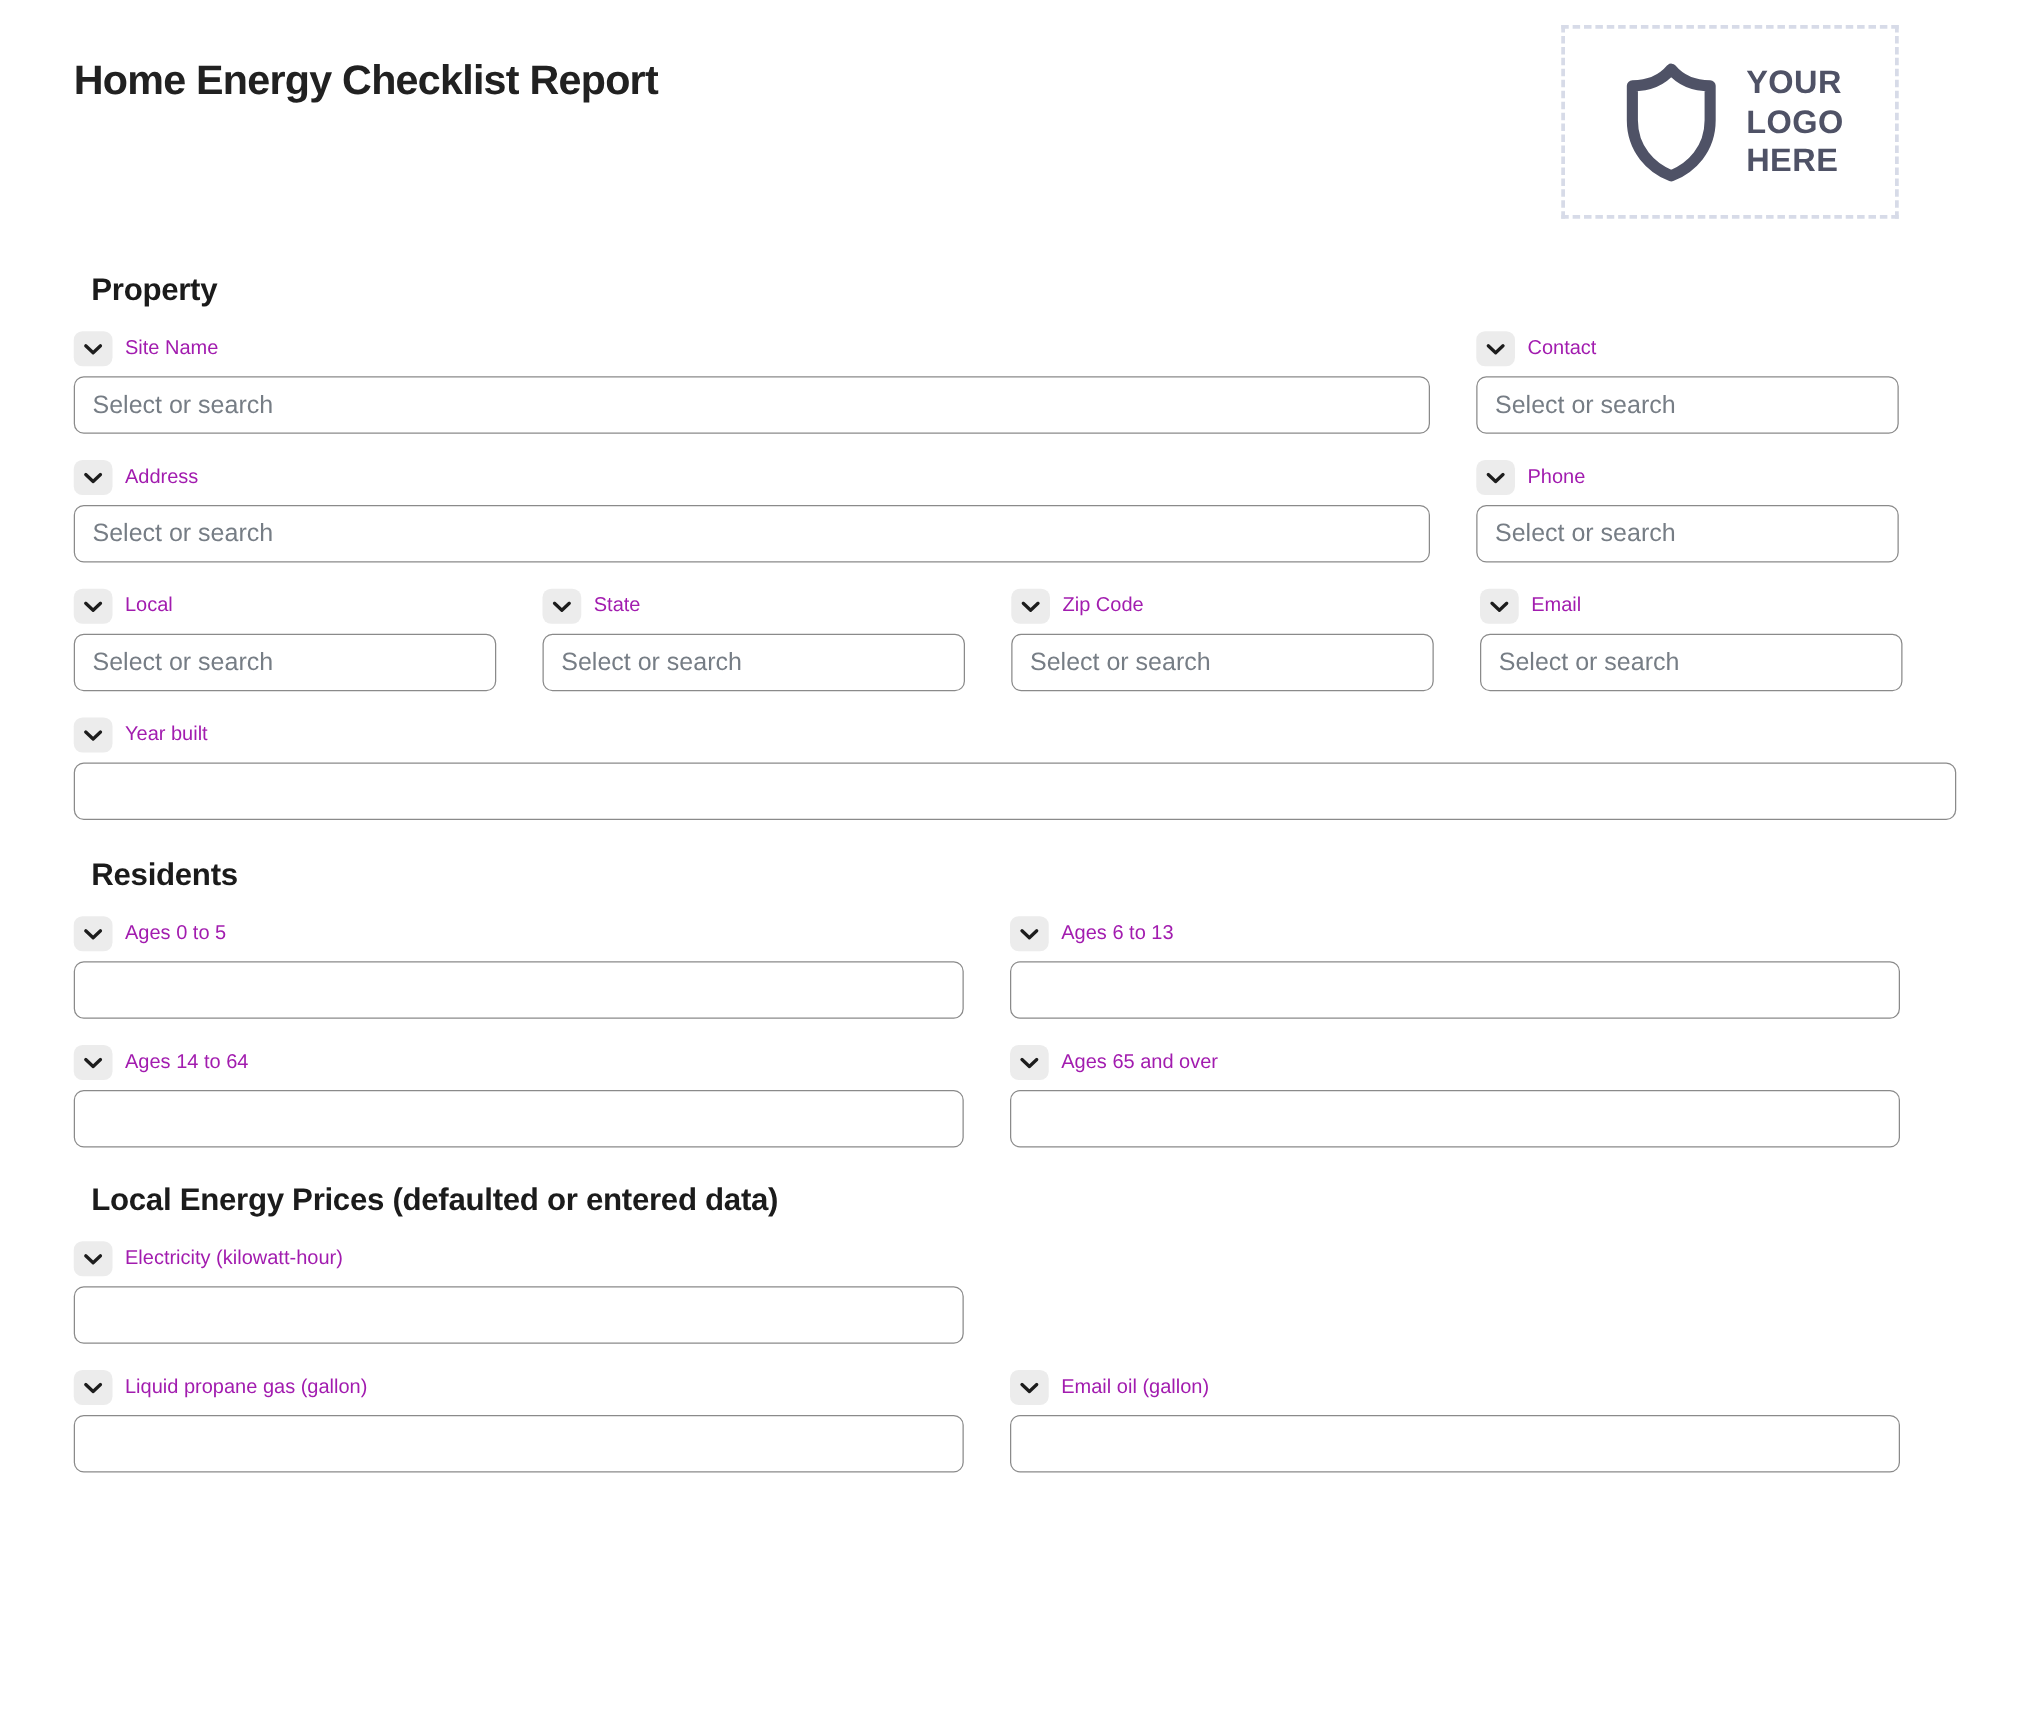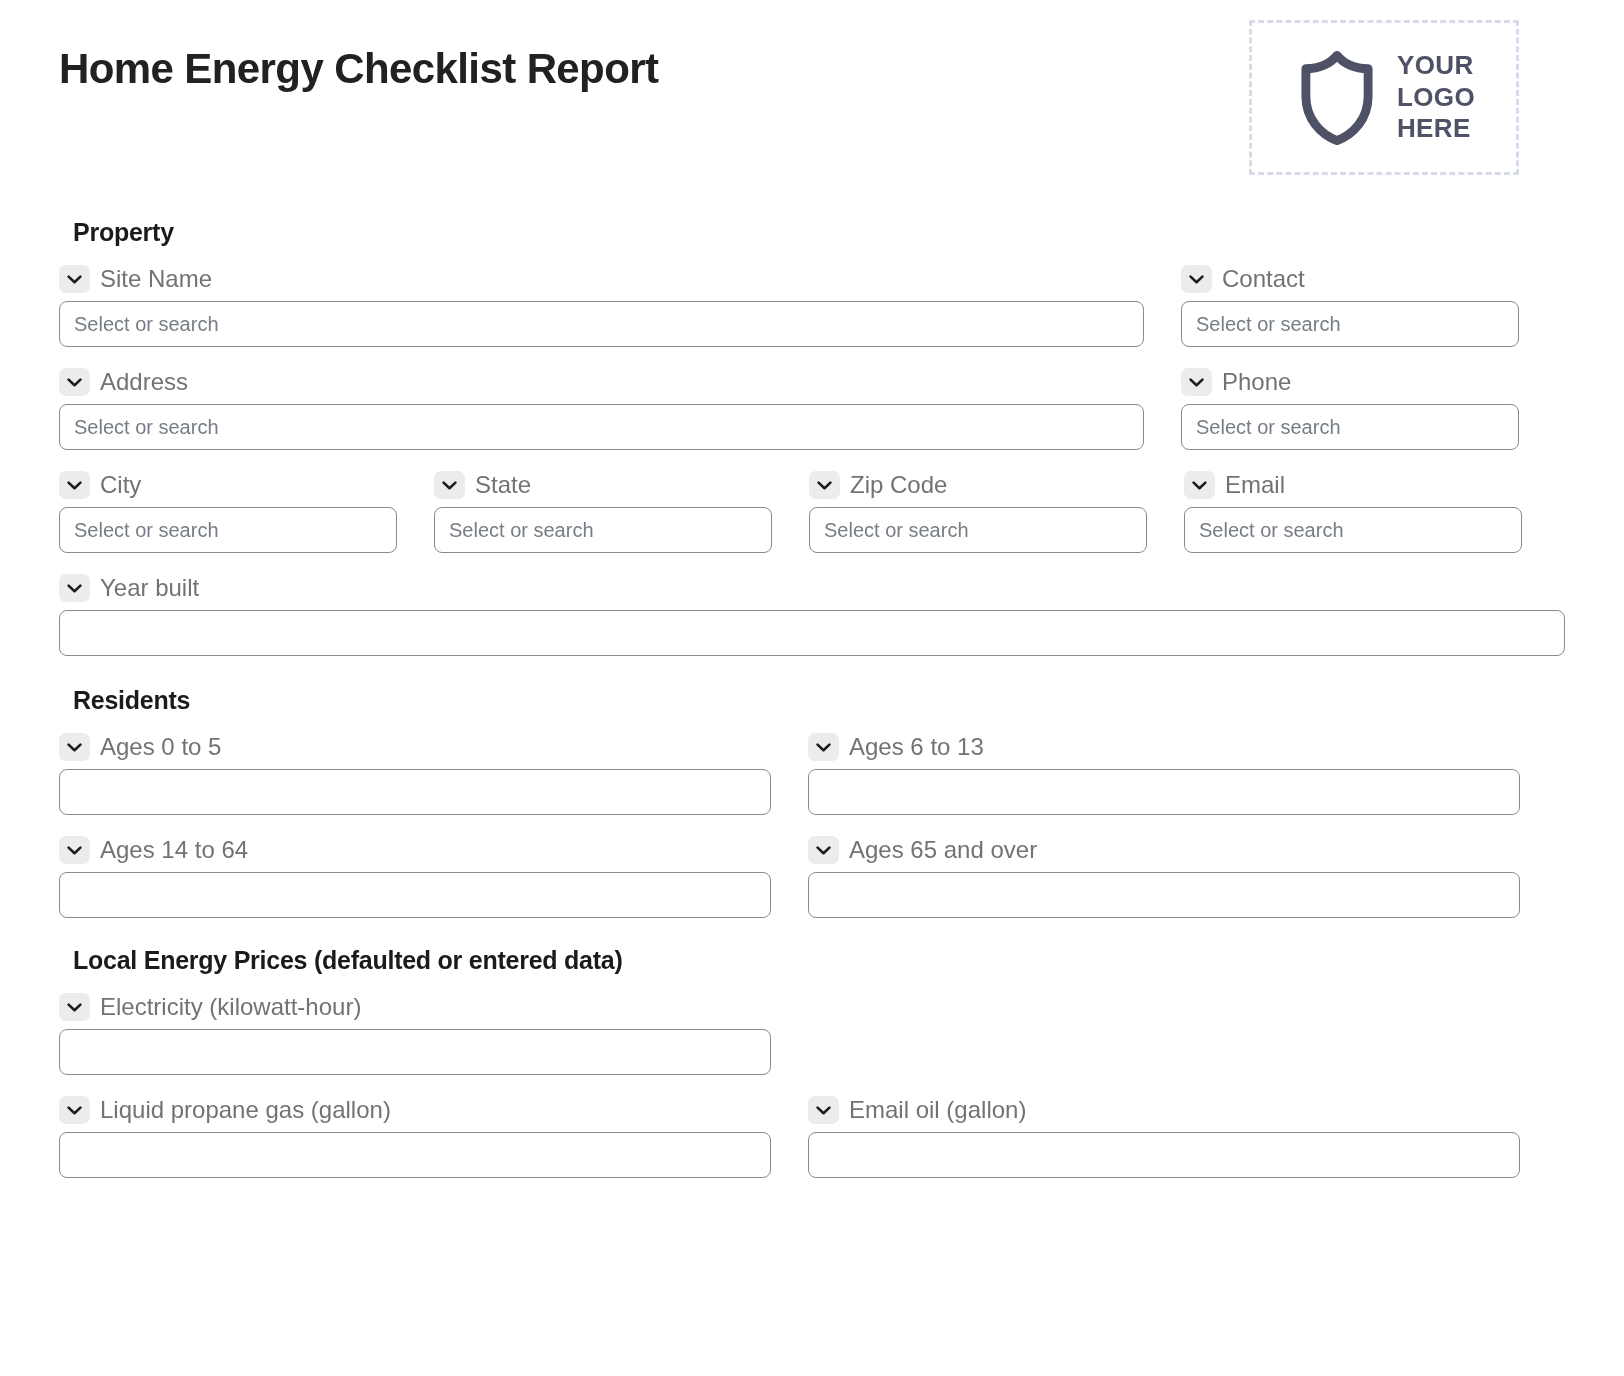--- a/index.html
+++ b/index.html
@@ -25,21 +25,21 @@
 
   
   .header {
     position: relative;
     height: 218px;
   }
   .page-title {
     position: absolute;
     left: 0;
     top: 45px;
-    font-size: 42px;
+    font-size: 33px;
     font-weight: 700;
     letter-spacing: -0.6px;
     color: #212121;
     margin: 0;
     white-space: nowrap;
   }
   .logo-box {
     position: absolute;
     right: 46px;
     top: 20px;
@@ -107,22 +107,22 @@
     border-radius: 7px;
     background: #ececec;
     display: inline-flex;
     align-items: center;
     justify-content: center;
     flex: 0 0 auto;
     cursor: pointer;
   }
   .chev svg { display: block; }
   .label-text {
-    font-size: 24px;
-    color: #737373;
+    font-size: 16px;
+    color: #a21caf;
     line-height: 1;
     white-space: nowrap;
   }
 
   .input {
     height: 46px;
     border: 1.4px solid #8a8a8a;
     border-radius: 8px;
     background: #ffffff;
     width: 100%;
@@ -209,21 +209,21 @@
           </div>
         </div>
         <div class="row">
           <div class="field col-quarter">
             <div class="field-label">
               <span class="chev">
                 <svg width="15" height="9" viewBox="0 0 15 9" aria-hidden="true">
                   <path d="M1.6 1.6 L7.5 7.2 L13.4 1.6" fill="none" stroke="#1d1d1d" stroke-width="2.6" stroke-linecap="round" stroke-linejoin="round"></path>
                 </svg>
               </span>
-              <span class="label-text">City</span>
+              <span class="label-text">Local</span>
             </div>
             <input type="text" class="input" placeholder="Select or search" style="">
           </div>
           <div class="field col-quarter">
             <div class="field-label">
               <span class="chev">
                 <svg width="15" height="9" viewBox="0 0 15 9" aria-hidden="true">
                   <path d="M1.6 1.6 L7.5 7.2 L13.4 1.6" fill="none" stroke="#1d1d1d" stroke-width="2.6" stroke-linecap="round" stroke-linejoin="round"></path>
                 </svg>
               </span>

